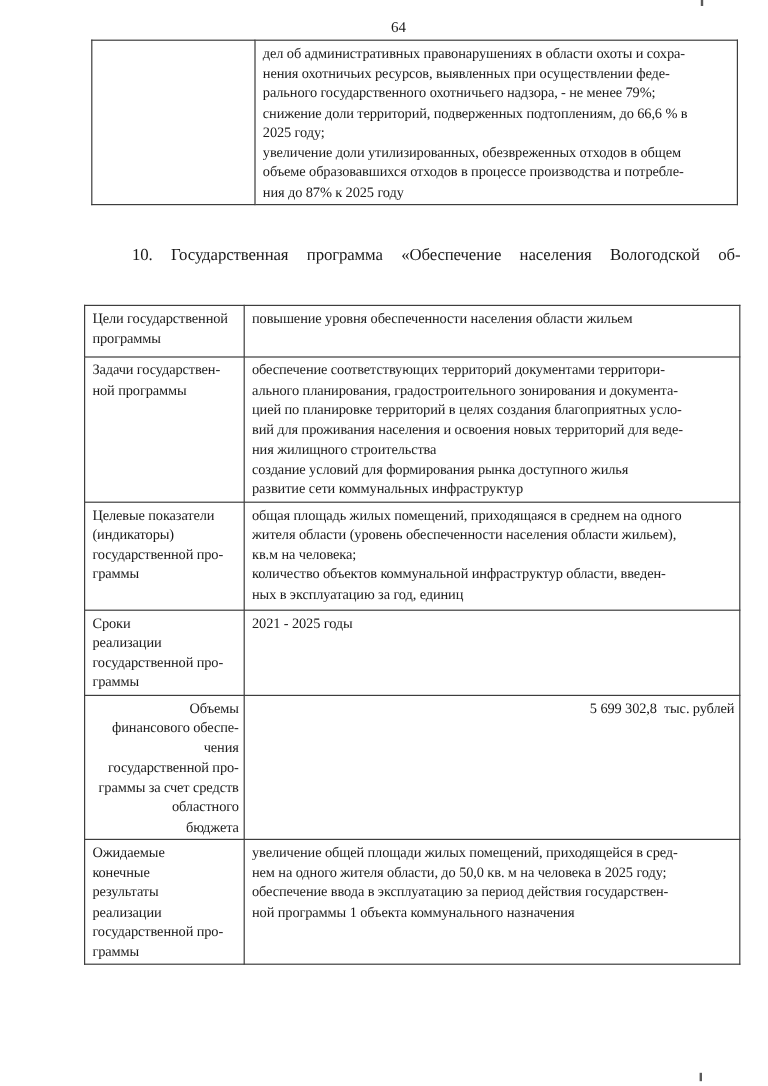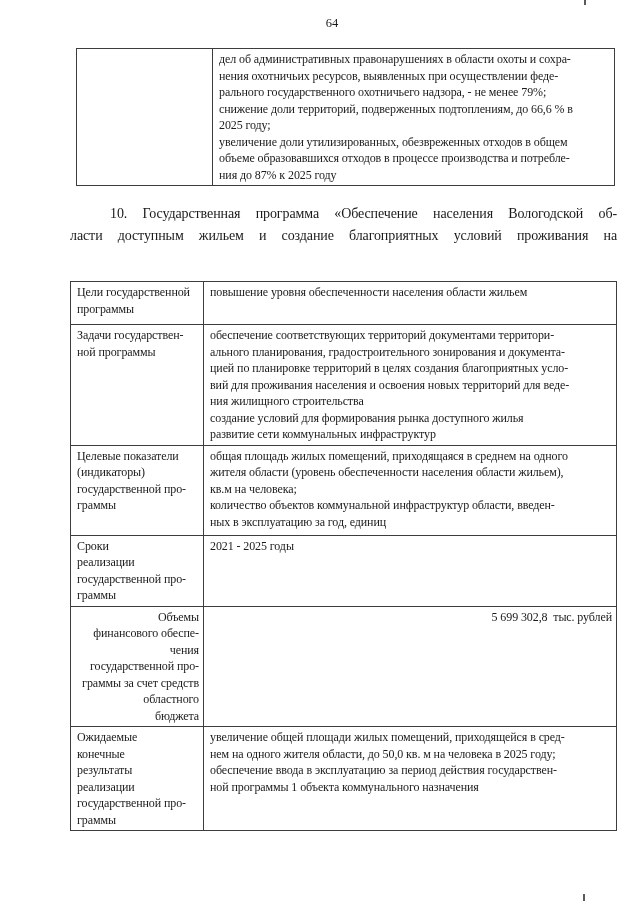--- a/index.html
+++ b/index.html
@@ -19,21 +19,20 @@
     left: 302px;
     width: 60px;
     text-align: center;
     font-size: 12.5px;
   }
   
   .tbl {
     border-collapse: collapse;
     table-layout: fixed;
     position: absolute;
-    margin-top: 15px;
   }
   .tbl td {
     border: 1px solid #3d3d3d;
     vertical-align: top;
     font-size: 12px;
     line-height: 16.5px;
     letter-spacing: -0.1px;
     white-space: pre-wrap;
     padding: 2px 4px 2px 6px;
   }
@@ -56,21 +55,21 @@
   .heading .hline {
     display: block;
     line-height: 21.5px;
     text-align: justify;
   }
   .heading .hline.just { text-align-last: justify; }
   .heading .hline.first { text-indent: 40px; }
   
   .tbl-prog {
     left: 70px;
-    top: 266px;
+    top: 254px;
     width: 547px;
   }
   .tbl-prog .c1 { width: 133px; }
   .tbl-prog tr.r1 td { height: 43px; }
   .tbl-prog tr.r2 td { height: 115px; }
   .tbl-prog tr.r3 td { height: 90px; }
   .tbl-prog tr.r4 td { height: 67px; }
   .tbl-prog tr.r5 td { height: 118px; text-align: right; }
   .tbl-prog tr.r6 td { height: 101px; }
   
@@ -99,21 +98,20 @@
 2025 году;
 увеличение доли утилизированных, обезвреженных отходов в общем
 объеме образовавшихся отходов в процессе производства и потребле-
 ния до 87% к 2025 году</td>
     </tr>
   </tbody>
     </table>
 
   <div class="heading">
     <span class="hline just first">10. Государственная программа «Обеспечение населения Вологодской об-</span>
-    <span class="hline just">ласти доступным жильем и создание благоприятных условий проживания на</span>
   </div>
 
   <table class="tbl tbl-prog">
     <tbody>
         <tr class="r1">
       <td class="c1">Цели государственной
 программы</td>
       <td class="c2">повышение уровня обеспеченности населения области жильем</td>
     </tr>
     <tr class="r2">

